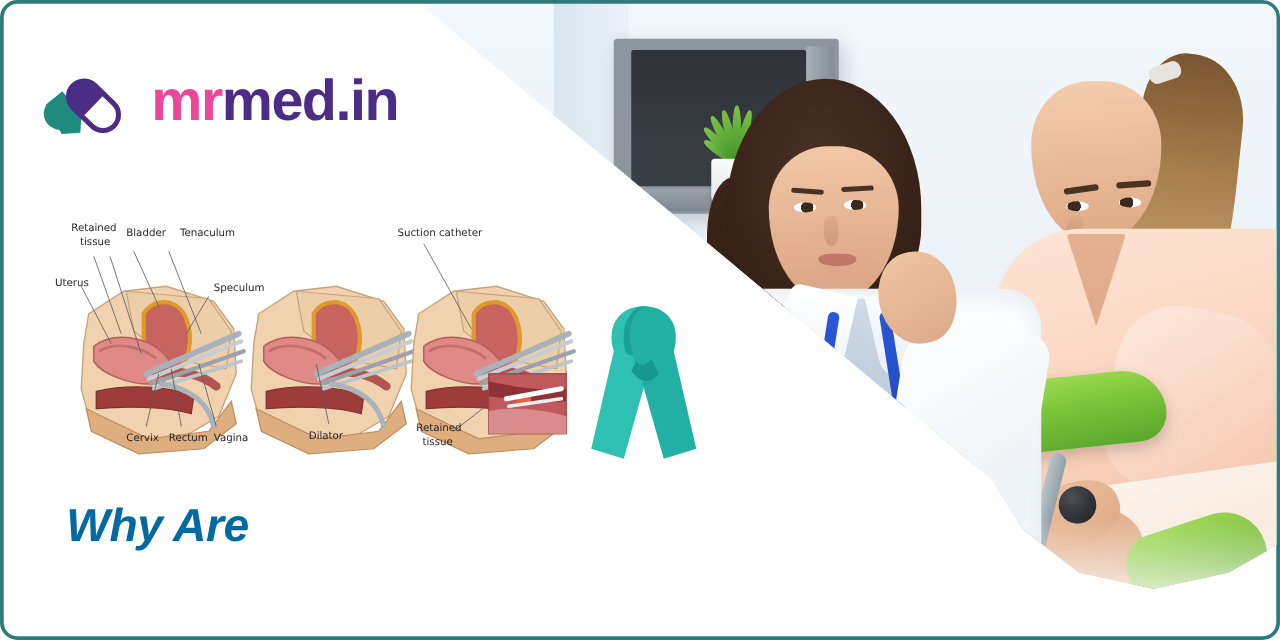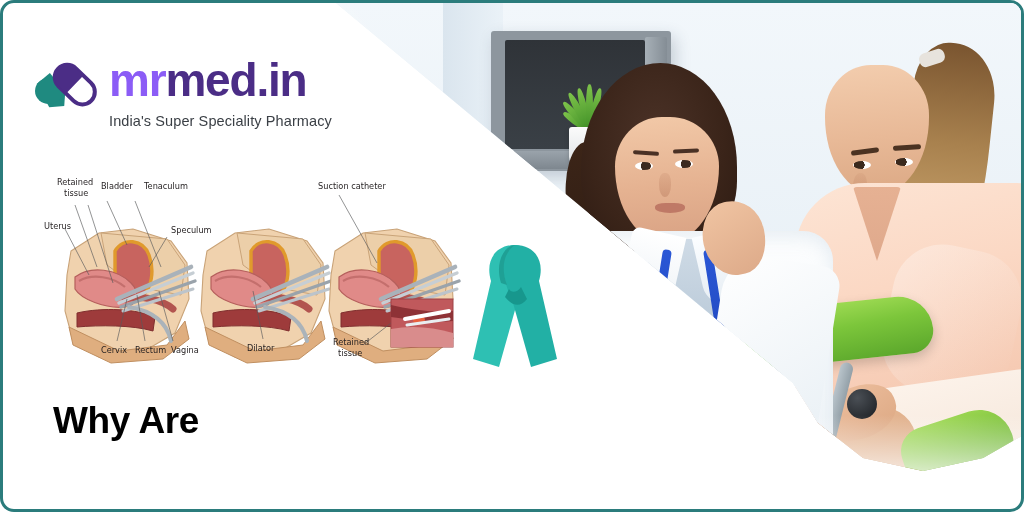--- a/index.html
+++ b/index.html
@@ -191,37 +191,37 @@
   .diag-fade{position:absolute;left:-80px;top:-60px;width:460px;height:700px;
     background:linear-gradient(57deg,#ffffff 42%,rgba(255,255,255,0) 58%);}
   .bottom-fade{position:absolute;left:0;right:0;bottom:-10px;height:110px;
     background:linear-gradient(180deg,rgba(255,255,255,0),#ffffff 72%);}
 
   
   .logo{position:absolute;left:30px;top:48px;width:300px;height:90px;}
   .logo-mark{position:absolute;left:0;top:4px;width:70px;height:62px;}
   .logo-text{position:absolute;left:76px;top:6px;font-size:46px;font-weight:700;
     letter-spacing:-1.2px;line-height:1;white-space:nowrap;}
-  .t-mr{color:#8b5cf6;}
+  .t-mr{color:#ec4899;margin-left:12px;}
   .t-med{color:#4b2d86;}
   .t-in{color:#4b2d86;}
   .tagline{position:absolute;left:76px;top:62px;font-size:14.5px;color:#3a3f45;
     letter-spacing:.1px;white-space:nowrap;}
 
   
   .diagram{position:absolute;left:38px;top:168px;width:420px;height:220px;}
   .diagram svg{display:block;}
 
   
   .ribbon{position:absolute;left:452px;top:208px;width:120px;height:160px;}
 
   
   .headline{position:absolute;left:50px;top:398px;}
-  .hl1{font-size:37px;font-weight:700;color:#000000;line-height:1.06;
-    letter-spacing:-.4px;white-space:nowrap;}
+  .hl1{font-size:37px;font-weight:700;color:#0369a1;line-height:1.06;
+    letter-spacing:-.4px;white-space:nowrap;font-style:italic;}
   .hl2{font-size:37px;font-weight:700;color:#2a7d7b;line-height:1.12;
     letter-spacing:-.4px;white-space:nowrap;margin-top:5px;}
 </style>
 </head>
 <body>
 
 <div id="banner">
 
   <div class="photo-panel">
     <div class="photo-inner">
@@ -317,21 +317,20 @@
         <g transform="rotate(44 40 30)">
           <rect x="18" y="16" width="46" height="25" rx="12.5" fill="#ffffff" stroke="#4b2d86" stroke-width="4"></rect>
           <path d="M18 28.5 a12.5 12.5 0 0 1 12.5 -12.5 L41 16 L41 41 L30.5 41
                    A12.5 12.5 0 0 1 18 28.5 Z" fill="#4b2d86"></path>
         </g>
       </svg>
     </div>
     <div class="logo-text">
       <span class="t-mr">mr</span><span class="t-med">med</span><span class="t-in">.in</span>
     </div>
-    <div class="tagline">India's Super Speciality Pharmacy</div>
   </div>
 
   <div class="diagram">
     <svg width="420" height="220" viewBox="0 0 420 220" aria-hidden="true">
       <defs>
         <g id="pelvis">
           <path d="M8 44 L36 26 L70 22 L108 34 L124 56 L126 92 L112 126
                    L78 146 L36 150 L10 134 L2 104 L4 68 Z" fill="#f0d2ae" stroke="#c9a378" stroke-width="1.1"></path>
           <path d="M38 26 L104 32 L122 58 L118 88 L74 80 L44 58 Z" fill="#eccfa9" stroke="#c9a378" stroke-width="1"></path>
           <path d="M6 120 L56 144 L104 138 L122 114 L126 132 L100 152

